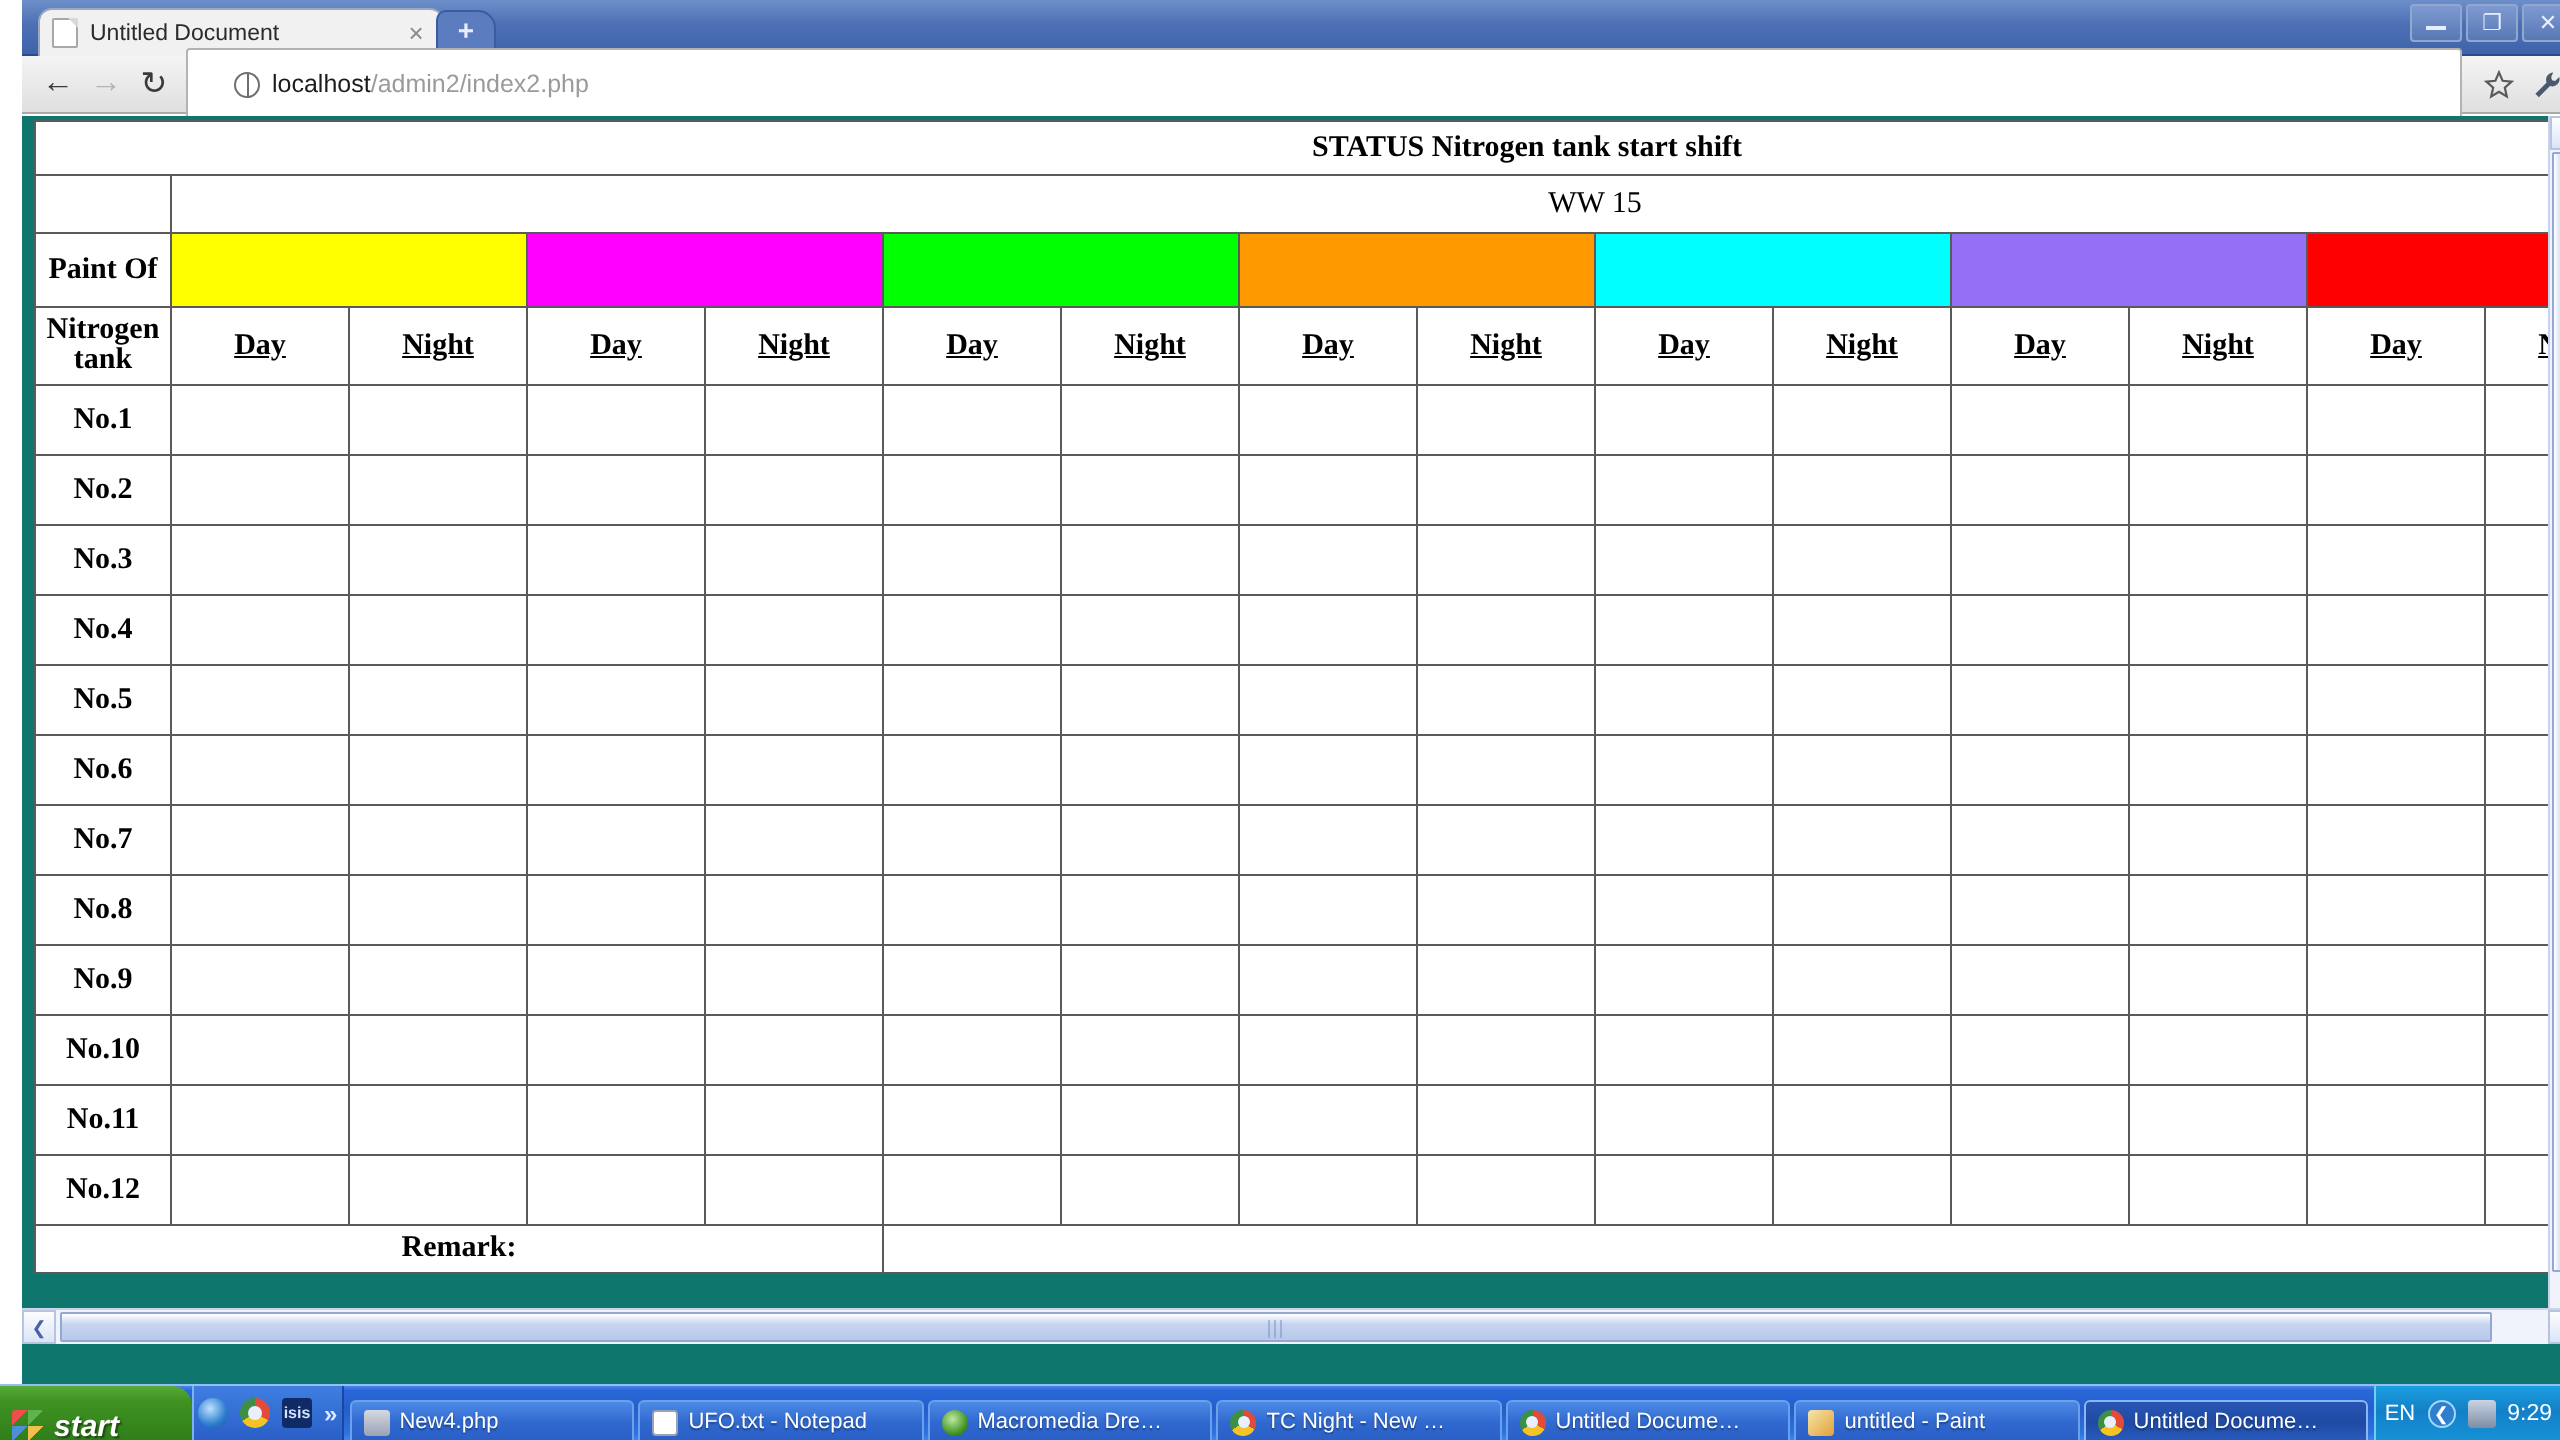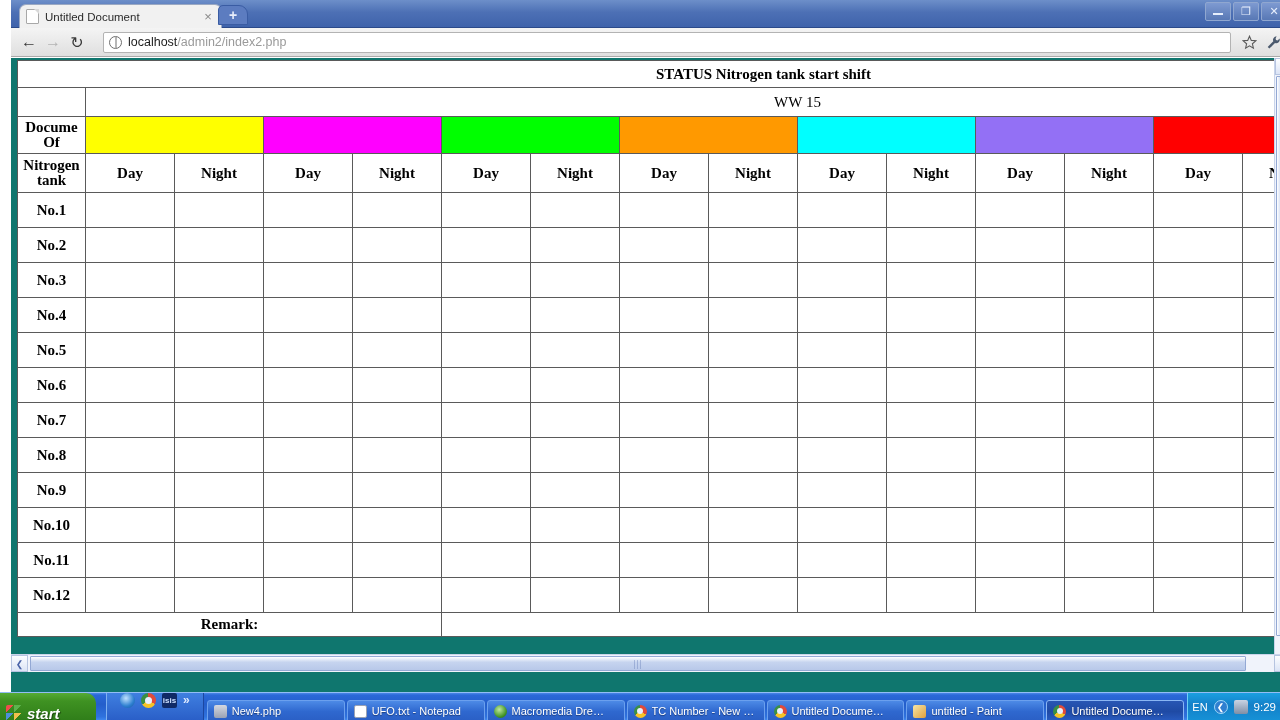--- a/index.html
+++ b/index.html
@@ -68,23 +68,23 @@
     background: linear-gradient(to bottom,#f4f4f4,#dfdfdf);
     border-bottom: 1px solid #a9a9a9;
     display: flex; align-items: center; padding: 0 6px;
   }
   .navbtn {
     width: 24px; height: 24px; display: flex; align-items: center; justify-content: center;
     font-size: 16px; color: #3a3a3a; cursor: pointer; flex: 0 0 24px;
   }
   .navbtn.disabled { color: #b4b4b4; }
   .omnibox {
-    flex: 1 1 auto; height: 21px; margin: 0 6px 0 14px;
+    flex: 1 1 auto; height: 36px; margin: 0 6px 0 4px;
     background: #ffffff; border: 1px solid #b3b3b3; border-radius: 2px;
-    display: flex; align-items: center; padding: 0 5px;
+    display: flex; align-items: center; padding: 0 23px;
   }
   .omnibox .globe {
     width: 13px; height: 13px; border-radius: 50%;
     border: 1.6px solid #6f6f6f; flex: 0 0 13px; margin-right: 6px; position: relative;
   }
   .omnibox .globe:after {
     content: ""; position: absolute; left: 50%; top: 0; width: 0; height: 100%;
     border-left: 1.4px solid #6f6f6f; transform: translateX(-50%);
   }
   .omnibox .url { font-size: 12.5px; color: #9a9a9a; white-space: nowrap; }
@@ -107,21 +107,21 @@
     font-size: 15px; color: #000; text-align: center; vertical-align: middle;
     background: #ffffff; padding: 0;
   }
   td.title-cell { font-weight: bold; font-size: 16px; height: 27px; }
   td.ww-cell { height: 29px; font-size: 16px; }
   td.corner-blank { height: 29px; border-left: 1.5px solid #5a5a5a; }
   td.lbl {
     background: #90f58f; font-weight: bold; font-size: 14.5px; line-height: 15px;
   }
   td.color-block { height: 37px; }
-  td.dn { height: 39px; font-weight: bold; font-size: 15px; }
+  td.dn { height: 39px; font-weight: bold; font-size: 15px; text-decoration: underline; }
   td.data { height: 35px; }
   td.remark {
     text-align: left; font-weight: bold; font-size: 15px; height: 24px; padding-left: 3px;
     border-left: 1.5px solid #5a5a5a; border-right: 1.5px solid #5a5a5a;
     border-top: 1.5px solid #5a5a5a; border-bottom: none;
   }
   td.remark-blank { border-top: 1.5px solid #5a5a5a; border-bottom: none; height: 24px; }
 
   
   .vscroll {
@@ -177,23 +177,23 @@
       linear-gradient(to bottom right, #5db34d 0 48%, transparent 48%) 8px 0/8px 8px no-repeat,
       linear-gradient(to bottom right, #4d8fd8 0 48%, transparent 48%) 0 8px/8px 8px no-repeat,
       linear-gradient(to bottom right, #f0c04d 0 48%, transparent 48%) 8px 8px/8px 8px no-repeat;
     border-radius: 2px;
   }
   .startbtn .slabel {
     color: #fff; font-size: 15px; font-style: italic; font-weight: bold;
     text-shadow: 1px 1px 1px rgba(0,0,0,.45);
   }
   .quick {
-    display: flex; gap: 6px; padding: 0 13px; flex: 0 0 auto;
+    display: flex; align-items: center; gap: 6px; padding: 0 2px; flex: 0 0 auto;
     background: linear-gradient(to bottom,#3f7fe0,#2a5fc8);
-    border-left: 1px solid #7fb0f0; border-right: 1px solid #1c47a0; margin-left: 10px;
+    border-left: 1px solid #7fb0f0; border-right: 1px solid #1c47a0;
   }
   .qi { width: 15px; height: 15px; border-radius: 2px; cursor: pointer; }
   .qi.ie { background: radial-gradient(circle at 40% 35%, #bfe0ff 0%, #2d7fd0 60%, #15519a 100%); border-radius:50%; }
   .qi.chrome { background: conic-gradient(#e04b3a 0 33%, #f6c327 0 66%, #3c8f43 0 100%); border-radius:50%; position:relative;}
   .qi.chrome:after { content:""; position:absolute; left:4px; top:4px; width:7px; height:7px; background:#e8f0fe; border-radius:50%;}
   .qi.isis { background:#102a66; color:#cfe2ff; font-size:8px; display:flex; align-items:center; justify-content:center; font-weight:bold;}
   .chev { color: #dce9ff; font-size: 12px; font-weight: bold; cursor: pointer; }
   .tasks { display: flex; align-items: center; gap: 2px; flex: 1 1 auto; padding: 18px 3px; overflow: hidden; }
   .task {
     flex: 0 1 150px; min-width: 0; height: 23px; border-radius: 3px;
@@ -274,21 +274,21 @@
         </colgroup>
         <tbody id="table-body">
             <tr>
               <td class="title-cell" colspan="17">STATUS Nitrogen tank start shift</td>
             </tr>
             <tr>
               <td class="corner-blank"></td>
               <td class="ww-cell" colspan="16">WW 15</td>
             </tr>
             <tr>
-              <td class="lbl" rowspan="1" style="height: 37px;">Docume Of</td>
+              <td class="lbl" rowspan="1" style="height: 37px;">Paint Of</td>
               <td class="color-block" colspan="2" style="background: rgb(255, 255, 0);"></td>
               <td class="color-block" colspan="2" style="background: rgb(255, 0, 255);"></td>
               <td class="color-block" colspan="2" style="background: rgb(0, 255, 0);"></td>
               <td class="color-block" colspan="2" style="background: rgb(255, 153, 0);"></td>
               <td class="color-block" colspan="2" style="background: rgb(0, 255, 255);"></td>
               <td class="color-block" colspan="2" style="background: rgb(147, 112, 245);"></td>
               <td class="color-block" colspan="2" style="background: rgb(255, 0, 0);"></td>
             </tr>
             <tr>
               <td class="lbl" style="height: 39px;">Nitrogen tank</td>
@@ -554,21 +554,21 @@
       <div class="task">
         <span class="ticon notepad"></span>
         <span class="tlabel">UFO.txt - Notepad</span>
       </div>
       <div class="task">
         <span class="ticon dream"></span>
         <span class="tlabel">Macromedia Dre…</span>
       </div>
       <div class="task">
         <span class="ticon chrome"></span>
-        <span class="tlabel">TC Number - New …</span>
+        <span class="tlabel">TC Night - New …</span>
       </div>
       <div class="task">
         <span class="ticon chrome"></span>
         <span class="tlabel">Untitled Docume…</span>
       </div>
       <div class="task">
         <span class="ticon paint"></span>
         <span class="tlabel">untitled - Paint</span>
       </div>
       <div class="task active">

